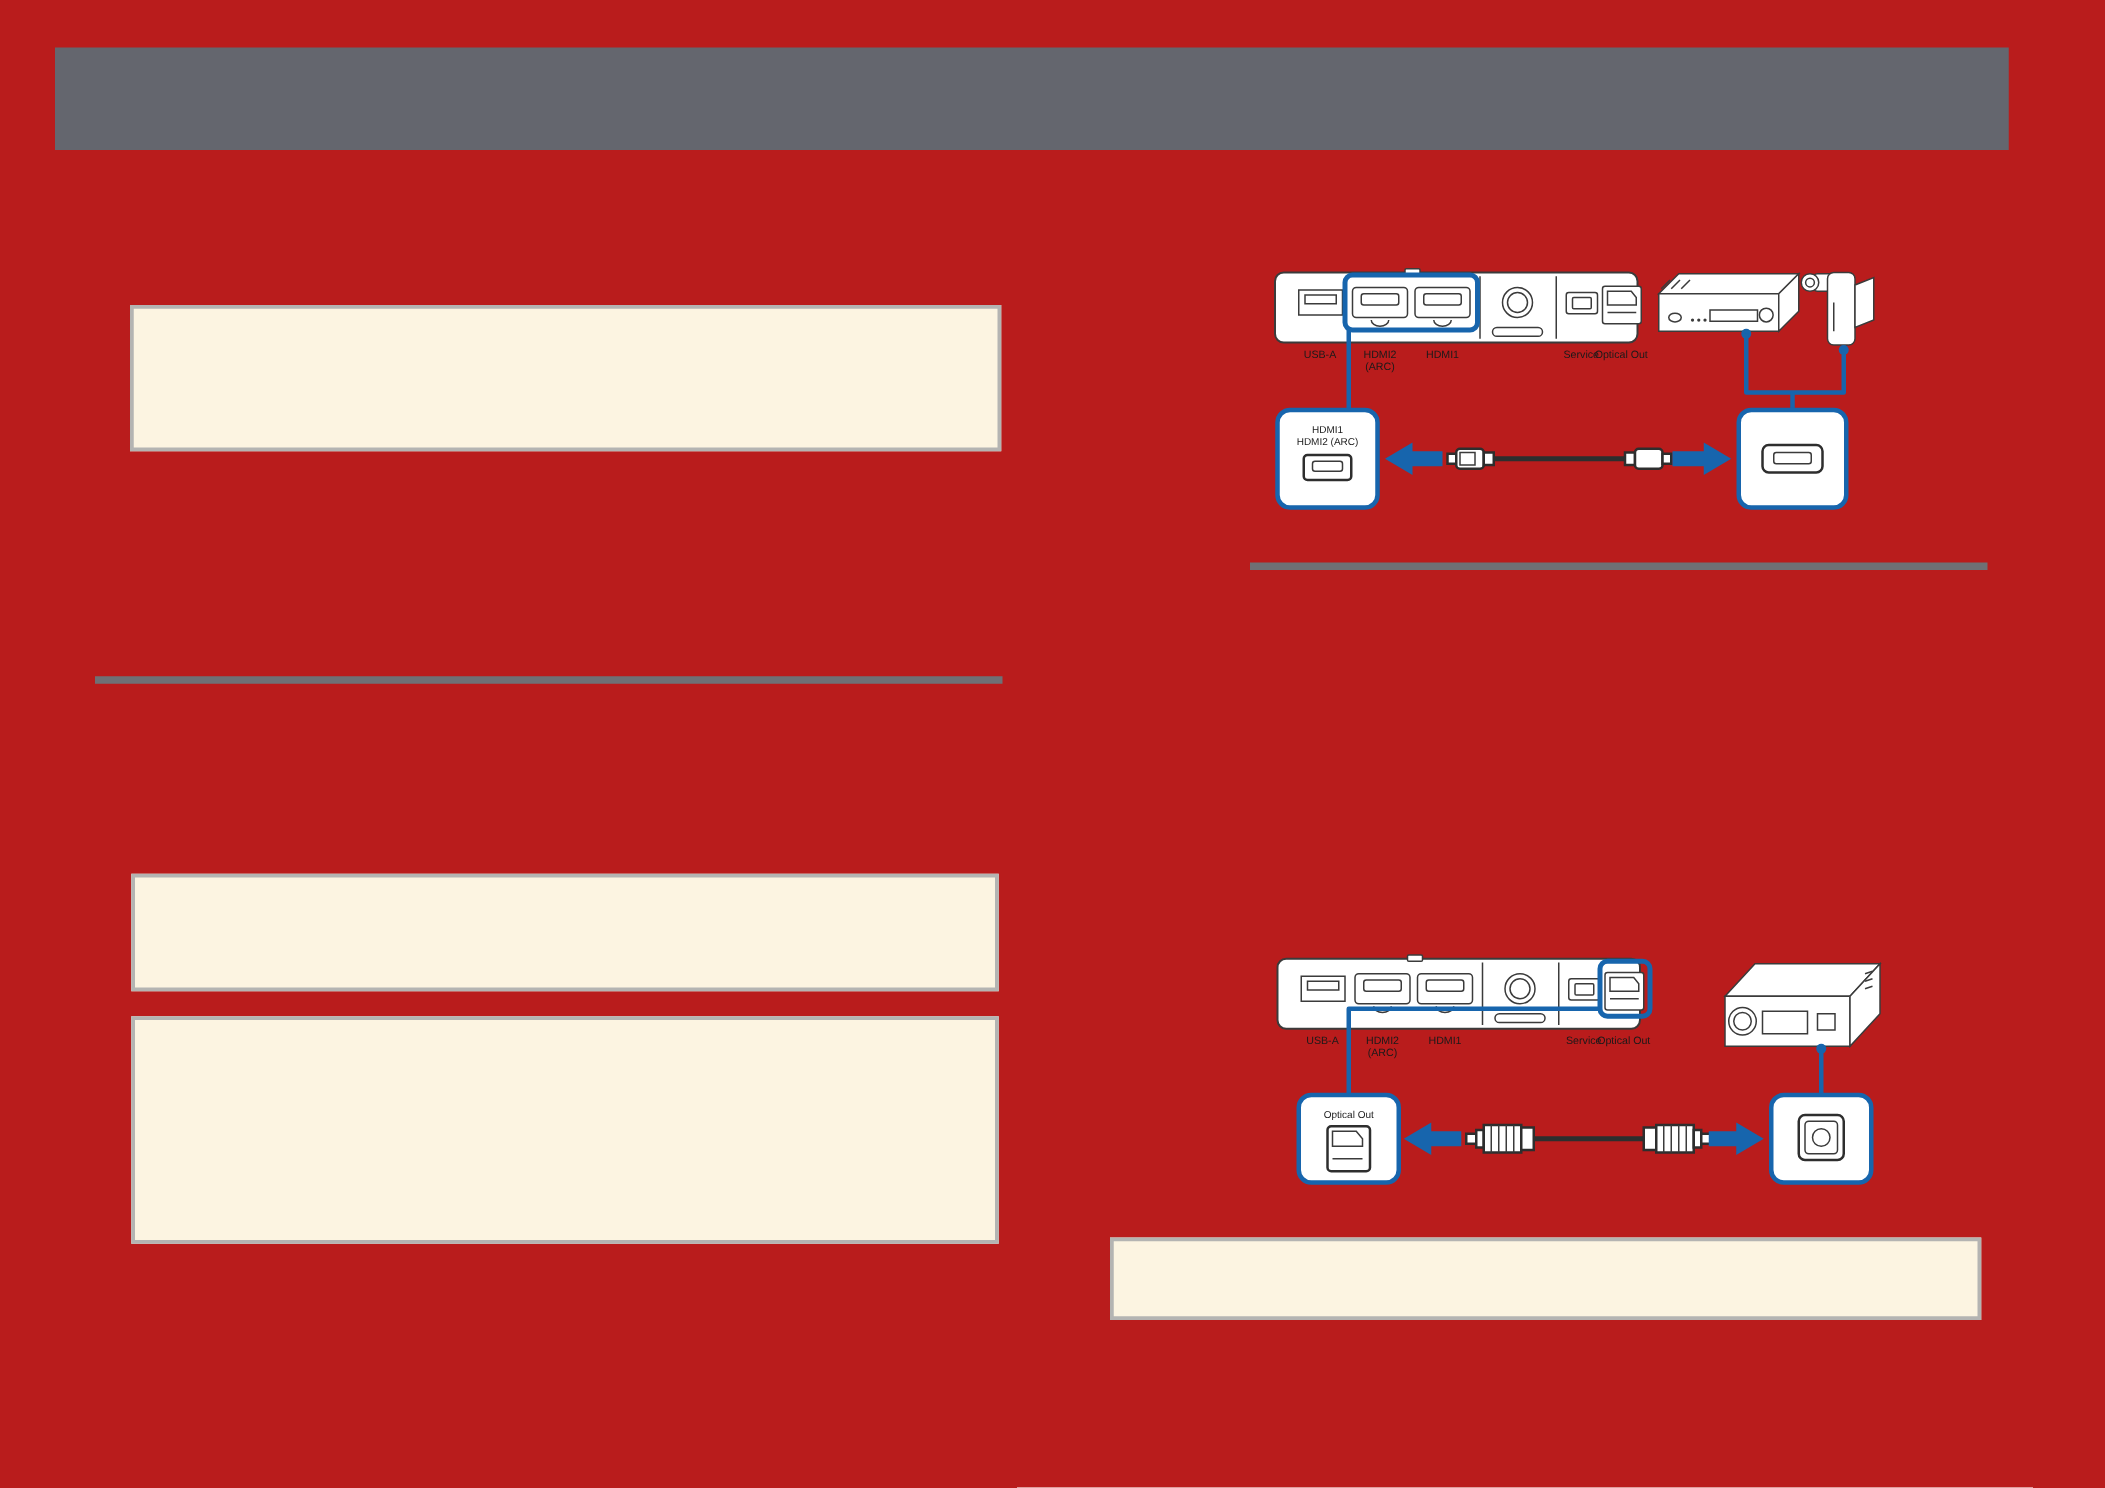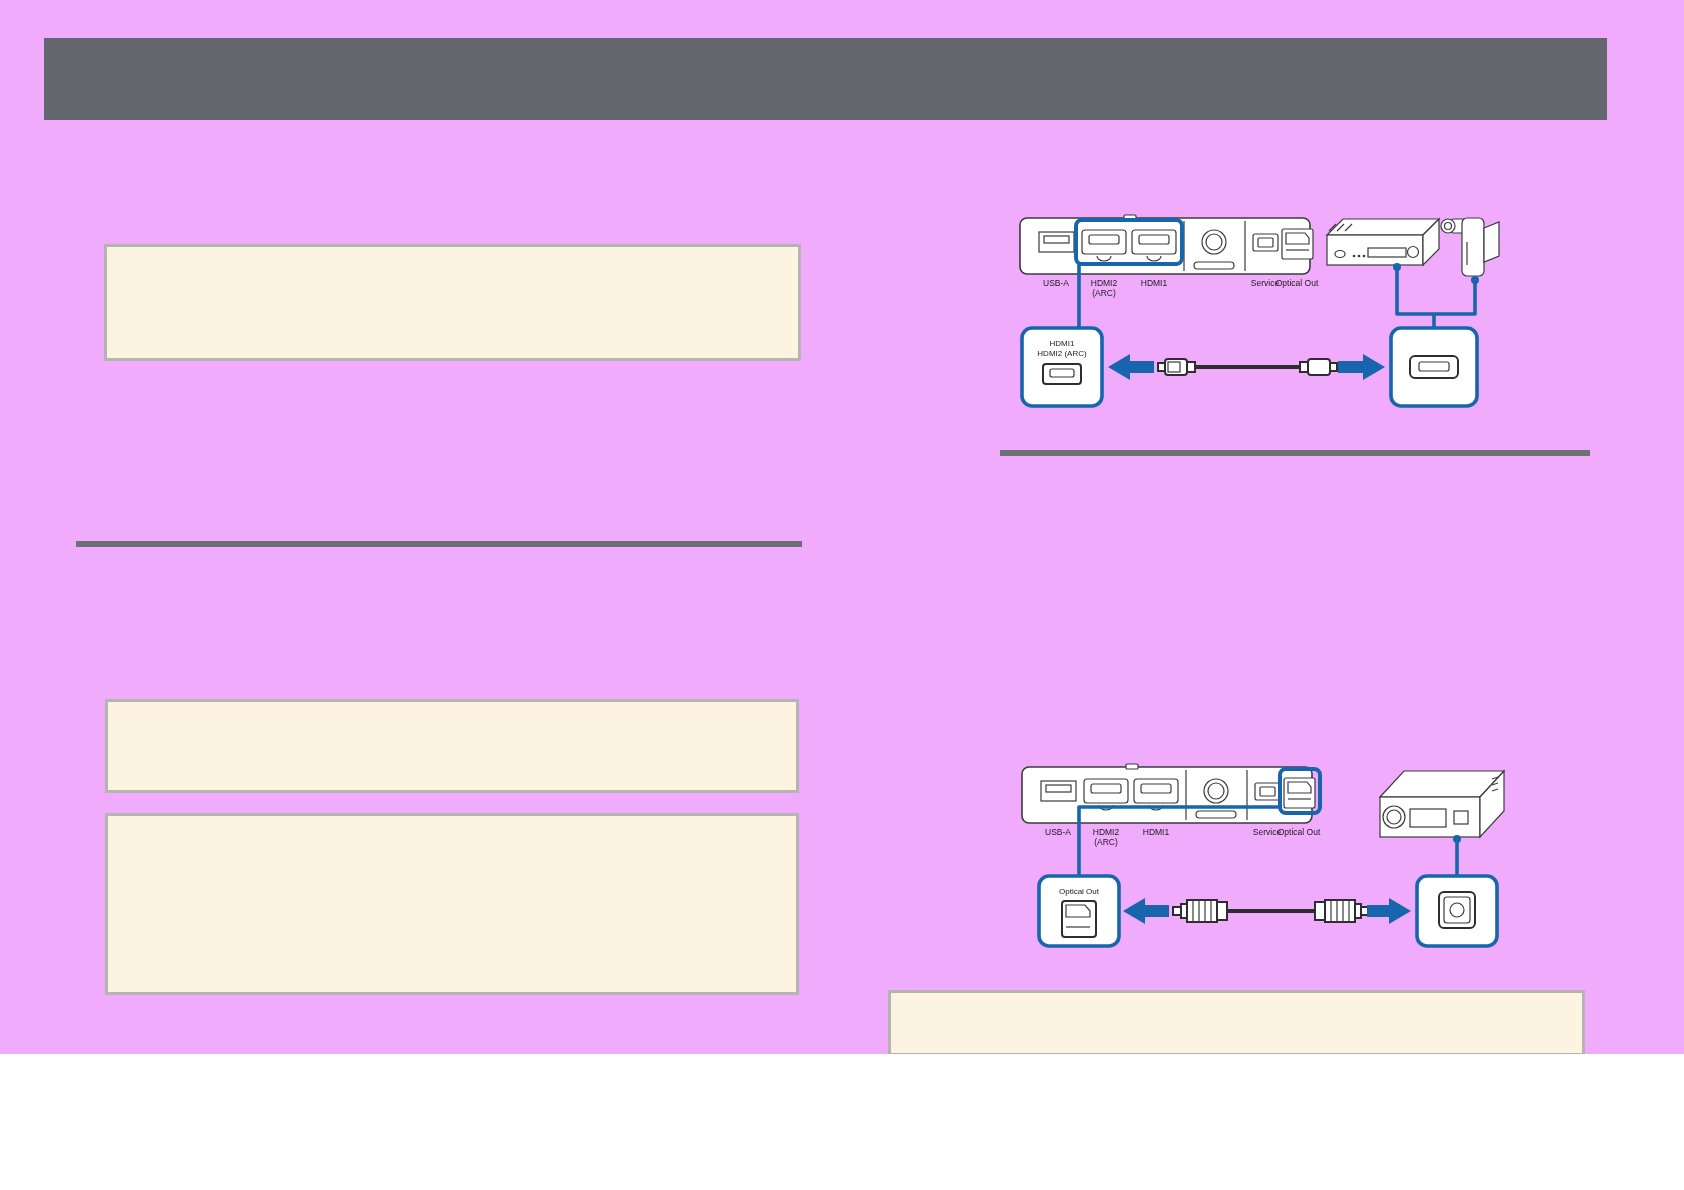--- a/index.html
+++ b/index.html
@@ -1,16 +1,16 @@
 <!DOCTYPE html>
 <html><head>
 <meta charset="utf-8">
 <style>
   html,body{margin:0;padding:0;background:#fff;}
-  .page{position:relative;width:1684px;height:1054px;background:#f0abfc;overflow:hidden;
+  .page{position:relative;width:1684px;height:1190px;background:#b91c1c;overflow:hidden;
         font-family:"Liberation Sans", sans-serif;}
   .header-bar{position:absolute;left:44px;top:38px;width:1563px;height:82px;background:#64666E;}
   .note{position:absolute;background:#FCF4E1;border:3px solid #B4B4B2;box-sizing:border-box;}
   .rule{position:absolute;height:6px;background:#6F7075;}
   .diagram{position:absolute;}
   
   .ln{fill:#ffffff;stroke:#3b3b3b;stroke-width:1.6;}
   .lnf{fill:#ffffff;stroke:#3b3b3b;stroke-width:1.2;}
   .lnn{fill:none;stroke:#3b3b3b;stroke-width:1.2;}
   .dark{fill:#ffffff;stroke:#2e2e2e;stroke-width:2;}

